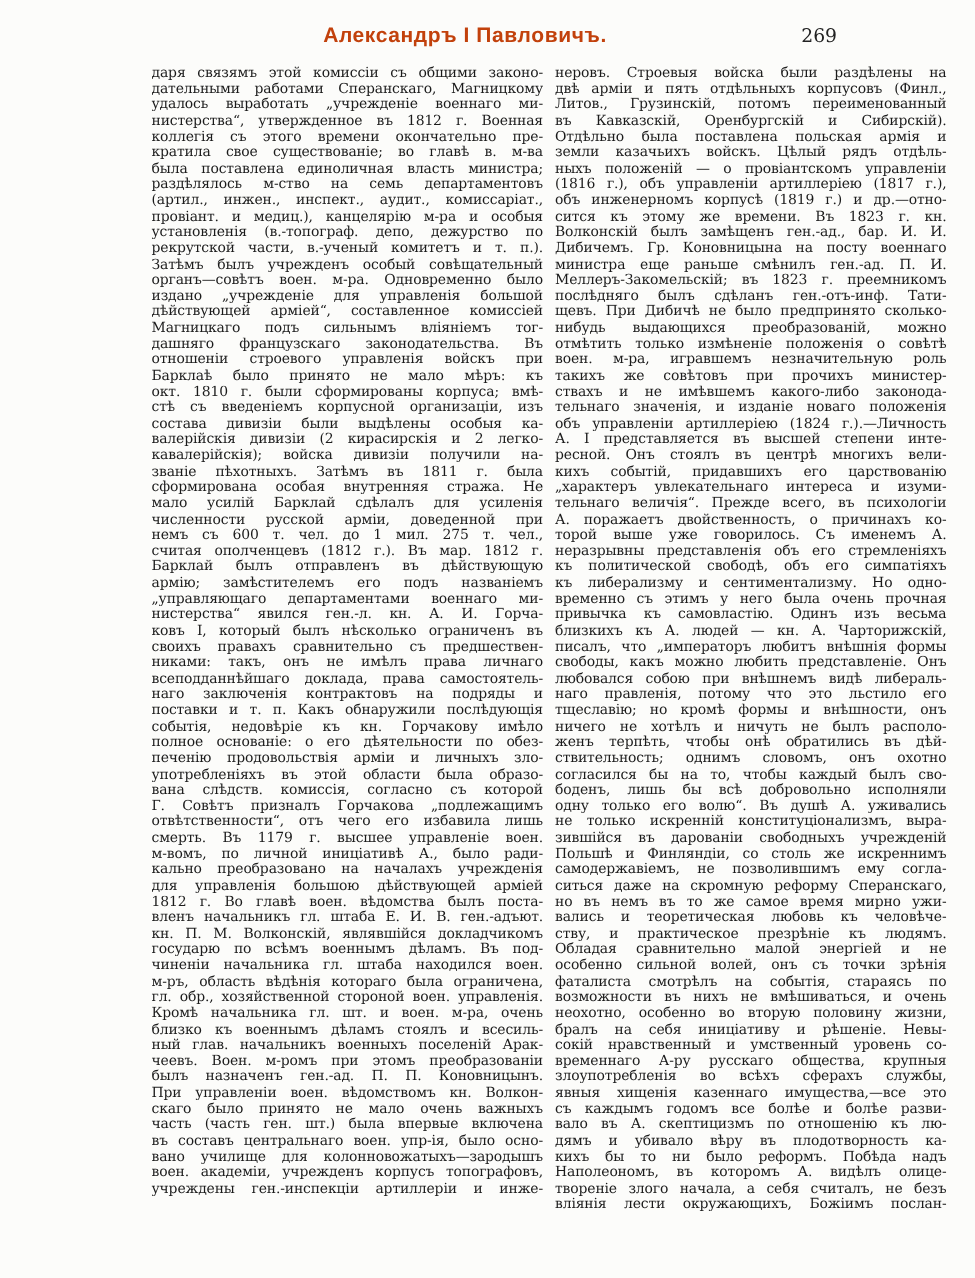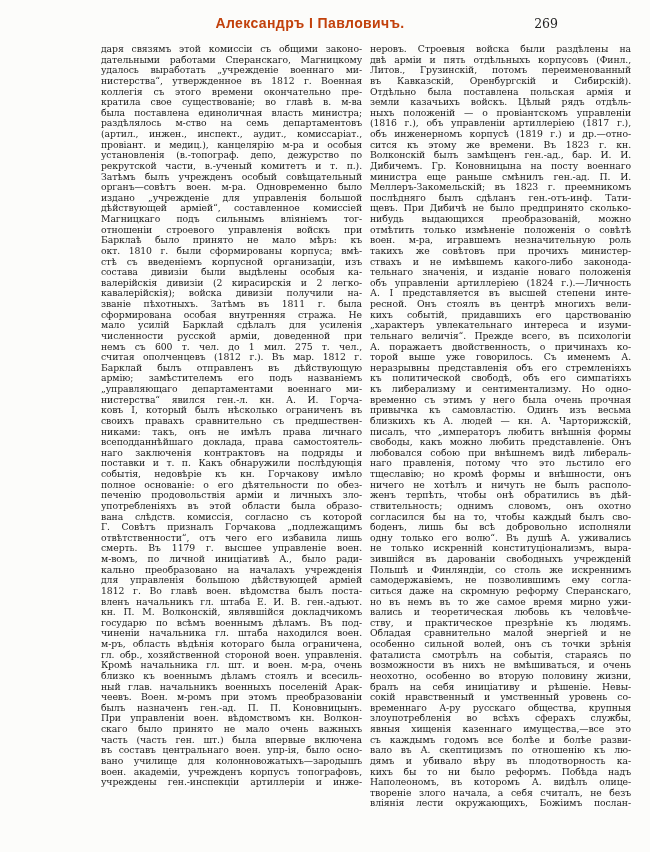--- a/index.html
+++ b/index.html
@@ -78,20 +78,21 @@
         <div class="text-line">раздѣлялось м-ство на семь департаментовъ</div>
         <div class="text-line">(артил., инжен., инспект., аудит., комиссаріат.,</div>
         <div class="text-line">провіант. и медиц.), канцелярію м-ра и особыя</div>
         <div class="text-line">установленія (в.-топограф. депо, дежурство по</div>
         <div class="text-line">рекрутской части, в.-ученый комитетъ и т. п.).</div>
         <div class="text-line">Затѣмъ былъ учрежденъ особый совѣщательный</div>
         <div class="text-line">органъ—совѣтъ воен. м-ра. Одновременно было</div>
         <div class="text-line">издано „учрежденіе для управленія большой</div>
         <div class="text-line">дѣйствующей арміей“, составленное комиссіей</div>
         <div class="text-line">Магницкаго подъ сильнымъ вліяніемъ тог-</div>
+        <div class="text-line">дашняго французскаго законодательства. Въ</div>
         <div class="text-line">отношеніи строевого управленія войскъ при</div>
         <div class="text-line">Барклаѣ было принято не мало мѣръ: къ</div>
         <div class="text-line">окт. 1810 г. были сформированы корпуса; вмѣ-</div>
         <div class="text-line">стѣ съ введеніемъ корпусной организаціи, изъ</div>
         <div class="text-line">состава дивизіи были выдѣлены особыя ка-</div>
         <div class="text-line">валерійскія дивизіи (2 кирасирскія и 2 легко-</div>
         <div class="text-line">кавалерійскія); войска дивизіи получили на-</div>
         <div class="text-line">званіе пѣхотныхъ. Затѣмъ въ 1811 г. была</div>
         <div class="text-line">сформирована особая внутренняя стража. Не</div>
         <div class="text-line">мало усилій Барклай сдѣлалъ для усиленія</div>

